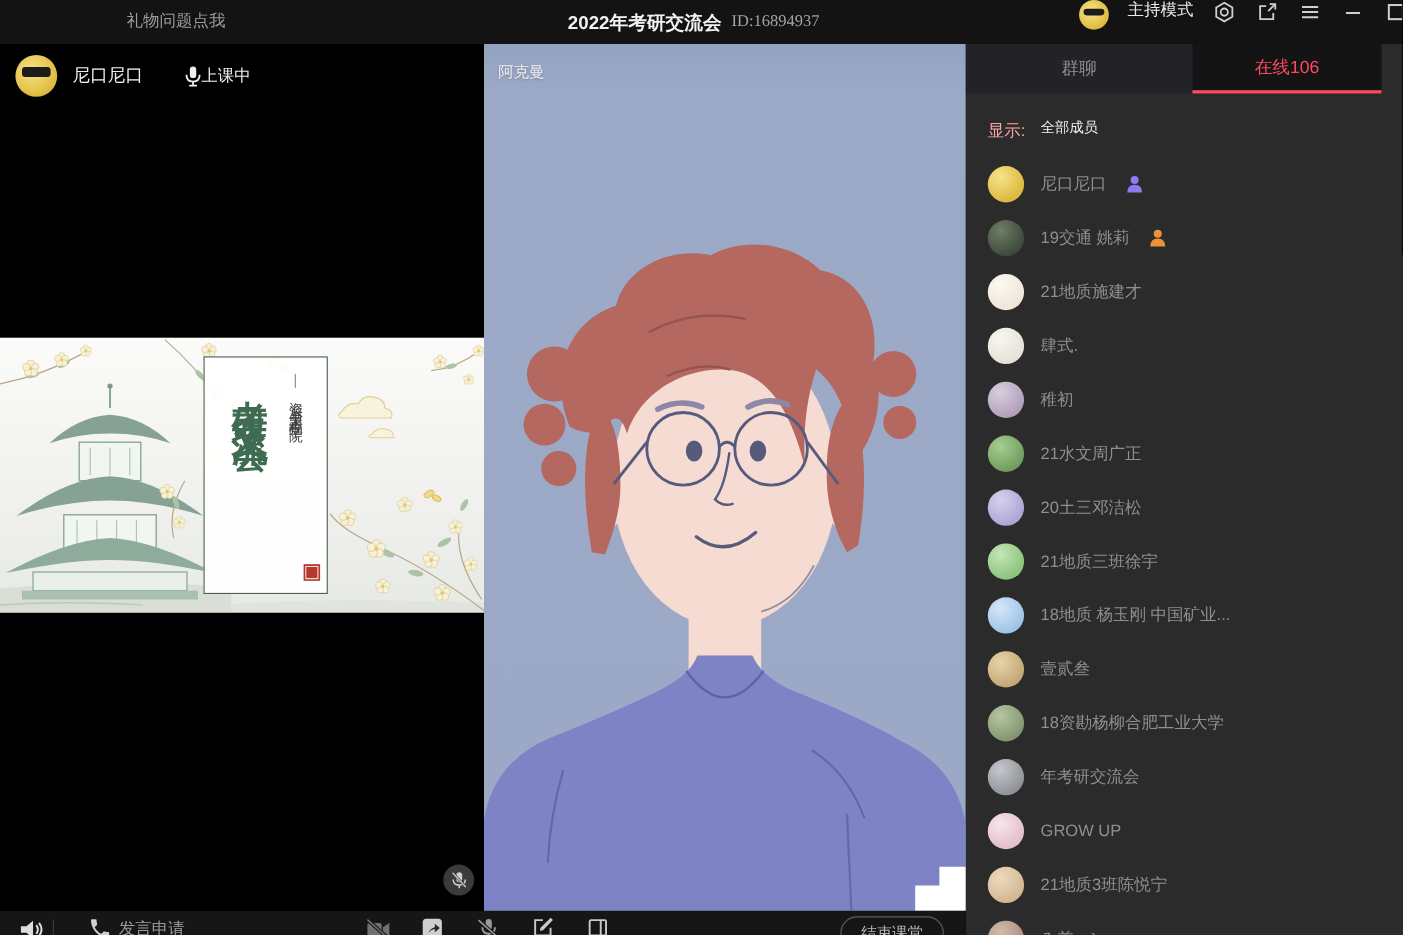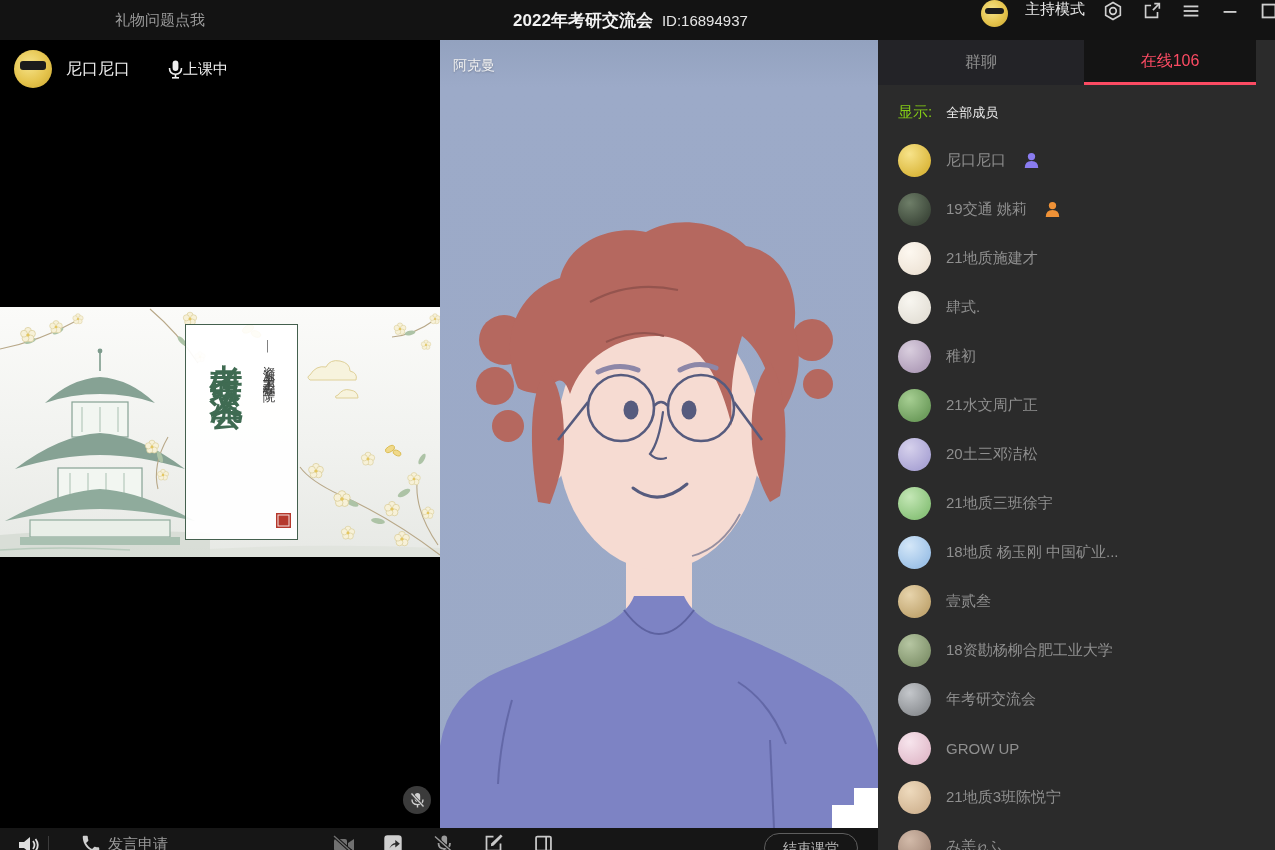--- a/index.html
+++ b/index.html
@@ -5,21 +5,21 @@
   * { margin:0; padding:0; box-sizing:border-box; }
   html,body { background:#000; }
   body { font-family:"Liberation Sans","DejaVu Sans",sans-serif; }
   .app { position:relative; width:1275px; height:850px; background:#000; overflow:hidden; }
 
   
   .titlebar { position:absolute; top:0; left:0; width:1275px; height:40px; background:#131313; overflow:hidden; }
   .gift-link { position:absolute; left:115px; top:0; height:40px; line-height:40px; color:#9b9b9b; font-size:15px; cursor:pointer; }
   .title-center { position:absolute; left:50%; top:0; transform:translateX(-53%); height:40px; display:flex; align-items:center; gap:9px; white-space:nowrap; }
   .room-title { color:#f2f2f2; font-size:17px; font-weight:bold; }
-  .room-id { color:#e5e5e5; font-size:15px; }
+  .room-id { color:#a3a3a3; font-size:15px;font-family:Liberation Serif, serif; }
   .tb-right { position:absolute; right:0; top:0; height:40px; display:flex; align-items:flex-start; gap:17px; padding-right:4px; }
   .ava { border-radius:50%; position:relative; overflow:hidden; flex:none; }
   .ava-duck { background:radial-gradient(circle at 40% 38%, #f6e38a 0%, #e5c44d 55%, #c9a52e 100%); }
   .ava-duck::after { content:""; position:absolute; left:15%; top:30%; width:70%; height:22%; background:#1c1c1c; border-radius:3px; }
   .tb-ava { width:27px; height:27px; }
   .mode-label { color:#e8e8e8; font-size:15px; }
   .tb-icon { width:22px; height:22px; display:block; cursor:pointer; }
   .tb-icon.max { margin-right:-9px; }
 
   
@@ -45,21 +45,21 @@
   .stage-avatar { position:absolute; left:0; top:0; z-index:1; }
   .stair-logo { position:absolute; right:0; bottom:-2px; z-index:2; }
 
   
   .right-panel { position:absolute; left:878px; top:40px; width:397px; height:810px; background:#2b2b2b; overflow:hidden; }
   .tabs { display:flex; height:45px; }
   .tab { flex:none; display:flex; align-items:center; justify-content:center; font-size:16px; cursor:pointer; }
   .tab-chat { width:206px; background:#232327; color:#8d8d8d; }
   .tab-online { width:172px; background:#141414; color:#fb4b63; border-bottom:3px solid #fb4b63; }
   .filter-row { display:flex; align-items:center; gap:14px; padding:18px 0 14px 20px; }
-  .filter-label { color:#84cc16; font-size:15px; }
+  .filter-label { color:#fca5a5; font-size:15px;margin-top:7px; }
   .filter-value { color:#efefef; font-size:13px; cursor:pointer; }
   .member-list { list-style:none; }
   .member-row { display:flex; align-items:center; height:49px; padding-left:20px; gap:15px; cursor:pointer; }
   .member-ava { width:33px; height:33px; border-radius:50%; flex:none; }
   .member-name { color:#8f8f8f; font-size:15px; white-space:nowrap; }
   .member-badge { flex:none; margin-left:1px; display:flex; }
 
   
   .bottom-bar { position:absolute; left:0; bottom:0; width:878px; height:22px; background:#161616; overflow:hidden; z-index:5; }
   .bb-item { position:absolute; }

